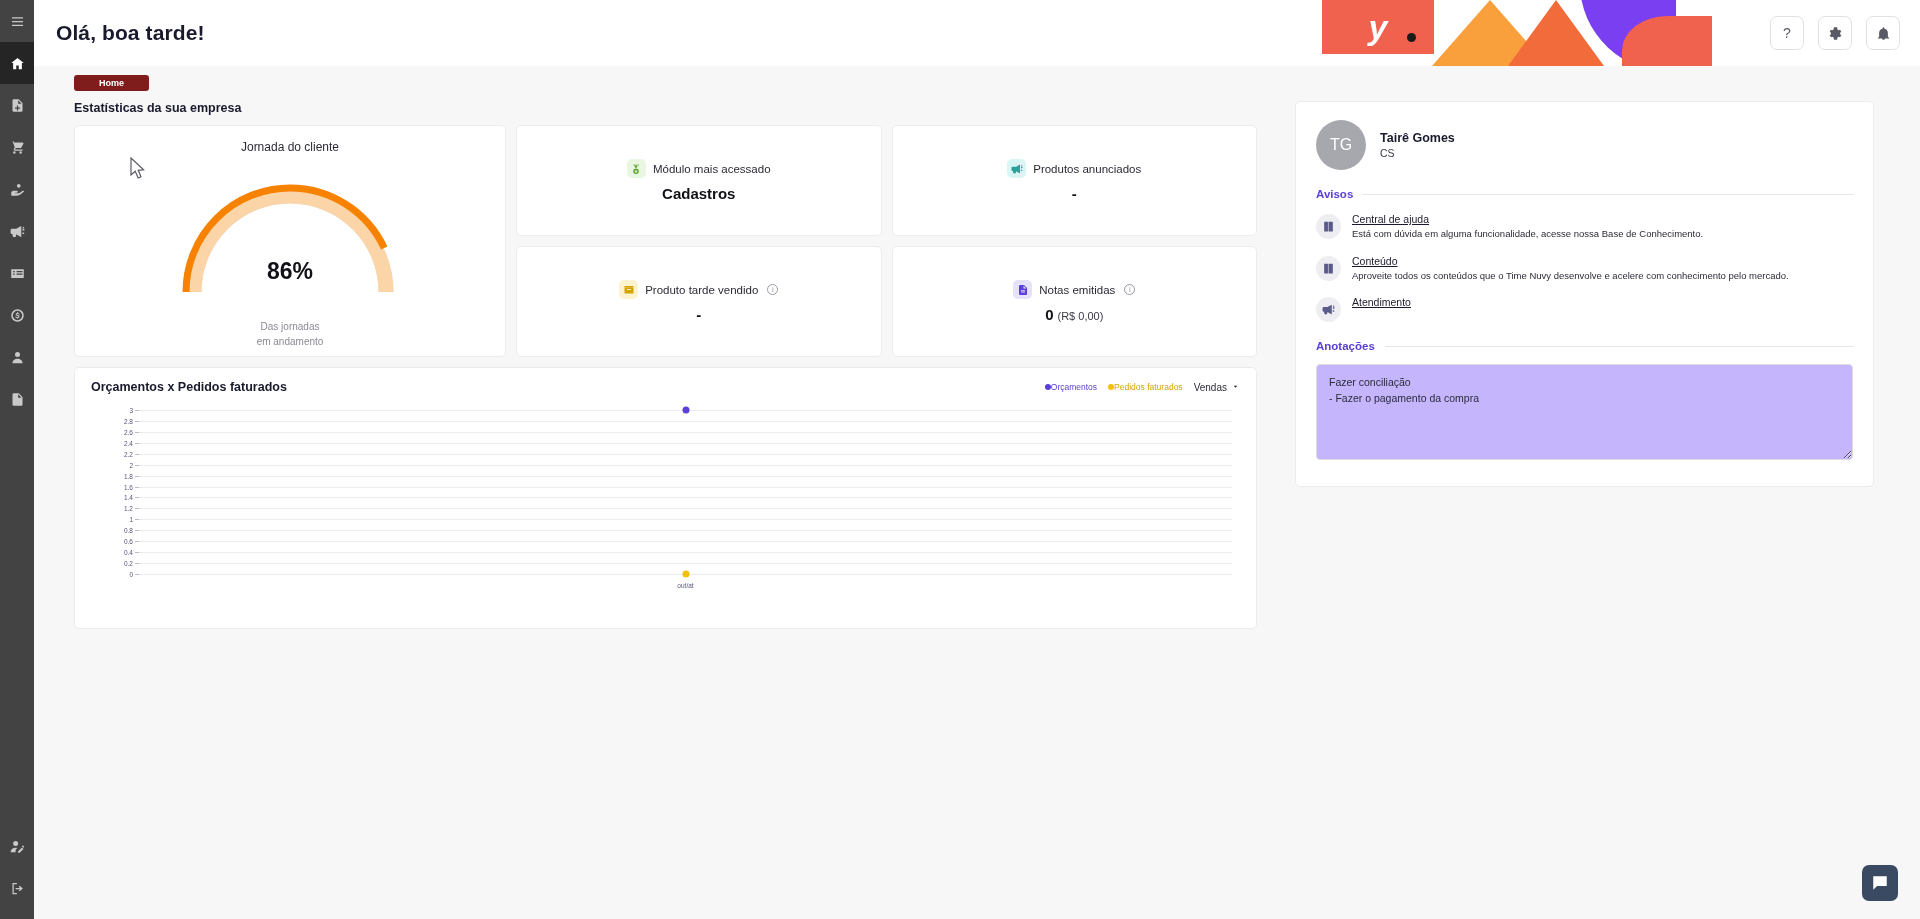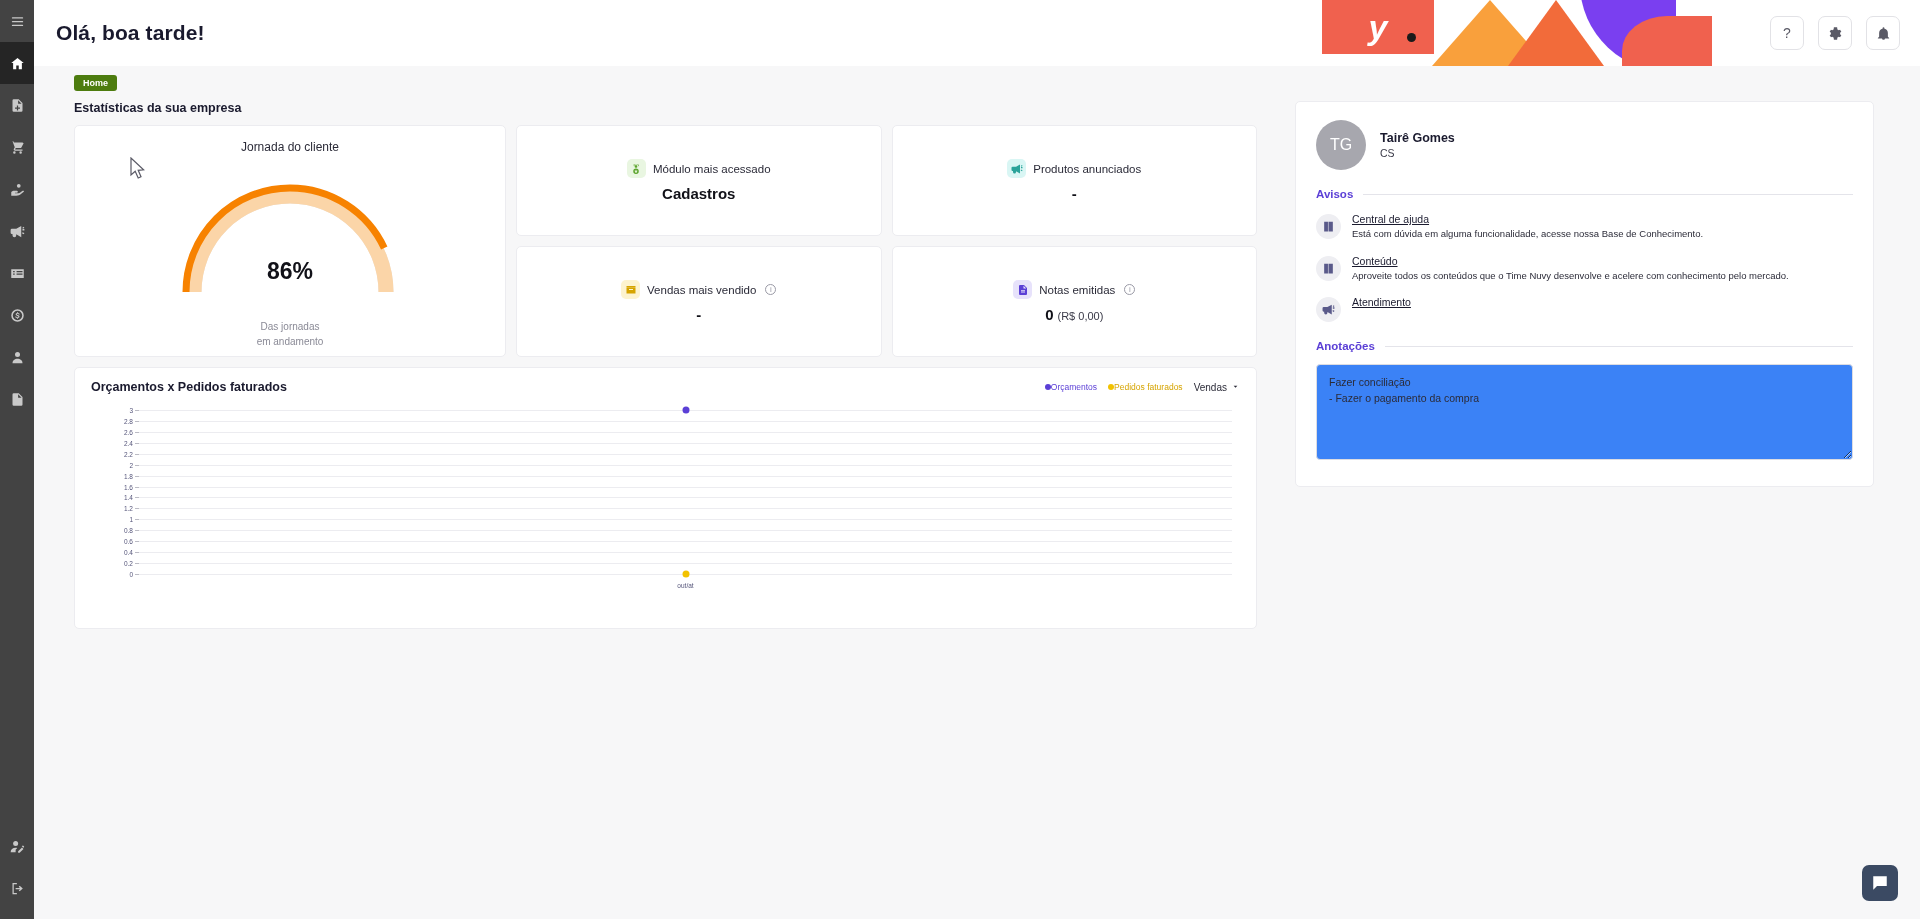--- a/index.html
+++ b/index.html
@@ -67,22 +67,22 @@
     width: 34px; height: 34px; border: 1px solid #e2e2e6; border-radius: 7px;
     background:#fff; display:flex; align-items:center; justify-content:center;
     cursor:pointer;
   }
   .icon-btn svg { width: 15px; height: 15px; fill: #5a5a66; }
   .icon-btn span { font-size: 14px; color:#5a5a66; font-weight: 500; }
 
   
   .crumbbar { background:#f7f7f8; padding: 6px 0 0 40px; flex-shrink: 0; }
   .crumb {
-    display:inline-block; background:#4d7c0f; color:#ffffff;
-    font-size: 9px; font-weight: bold; padding: 3px 9px; border-radius: 3px;
+    display:inline-block; background:#7f1d1d; color:#ffffff;
+    font-size: 9px; font-weight: bold; padding: 3px 25px; border-radius: 3px;
   }
 
   
   .content { flex: 1; display: flex; padding: 10px 0 0 0; gap: 0; overflow: hidden; }
   .left-col { width: 1245px; padding: 0 22px 0 40px; }
   .right-col { width: 635px; padding: 0 40px 0 16px; }
 
   .section-title {
     font-size: 12.5px; font-weight: bold; color:#1a1a2e; margin-bottom: 10px;
   }
@@ -162,21 +162,21 @@
     width: 25px; height: 25px; border-radius:50%; background:#eeeef2;
     display:flex; align-items:center; justify-content:center; flex-shrink:0; margin-top: 1px;
   }
   .n-ico svg { width: 13px; height: 13px; fill:#5a5a8a; }
   .n-title { font-size: 10.5px; color:#1a1a2e; text-decoration: underline; font-weight: 500; }
   .n-desc { font-size: 9.5px; color:#2b2b38; line-height: 1.55; margin-top: 2px; }
   .notes {
     width: 100%; height: 96px; margin-top: 12px;
     border:1px solid #dcdce2; border-radius: 4px; padding: 10px 12px;
     font-family: "Liberation Sans", sans-serif; font-size: 10.5px; color:#2b2b38;
-    line-height: 1.5; resize: vertical; background:#3b82f6;
+    line-height: 1.5; resize: vertical; background:#c4b5fd;
   }
 
   
   .cursor { position:absolute; left: 96px; top: 157px; pointer-events:none; z-index: 50; }
   .chat-fab {
     position:absolute; right: 22px; bottom: 18px;
     width: 36px; height: 36px; border-radius: 7px; background:#3b4a63;
     display:flex; align-items:center; justify-content:center; cursor:pointer;
   }
   .chat-fab svg { width: 18px; height: 18px; fill:#fff; }
@@ -347,21 +347,21 @@
 
             <div class="cards-sub-row">
 
               <div class="stat-card">
                 <div class="stat-head">
                   <span class="stat-ico" style="background:#fdf3cf">
                     <svg viewBox="0 0 24 24" width="12" height="12" fill="#d6a400">
                         <path d="M3 7h18v12H3zm0-3h18v2.5H3zm5 6v2h8v-2z"></path>
                       </svg>
                   </span>
-                  <span class="stat-label">Vendas mais vendido</span>
+                  <span class="stat-label">Produto tarde vendido</span>
                   <span class="info-i">i</span>
                 </div>
                 <div class="stat-val">-</div>
               </div>
 
               <div class="stat-card">
                 <div class="stat-head">
                   <span class="stat-ico" style="background:#e7e2fb">
                     <svg viewBox="0 0 24 24" width="12" height="12" fill="#5b3fd6">
                         <path d="M14 2H6a2 2 0 0 0-2 2v16a2 2 0 0 0 2 2h12a2 2 0 0 0 2-2V8zm-1 7V3.5L18.5 9zM8 12h8v1.6H8zm0 3.2h8v1.6H8z"></path>

